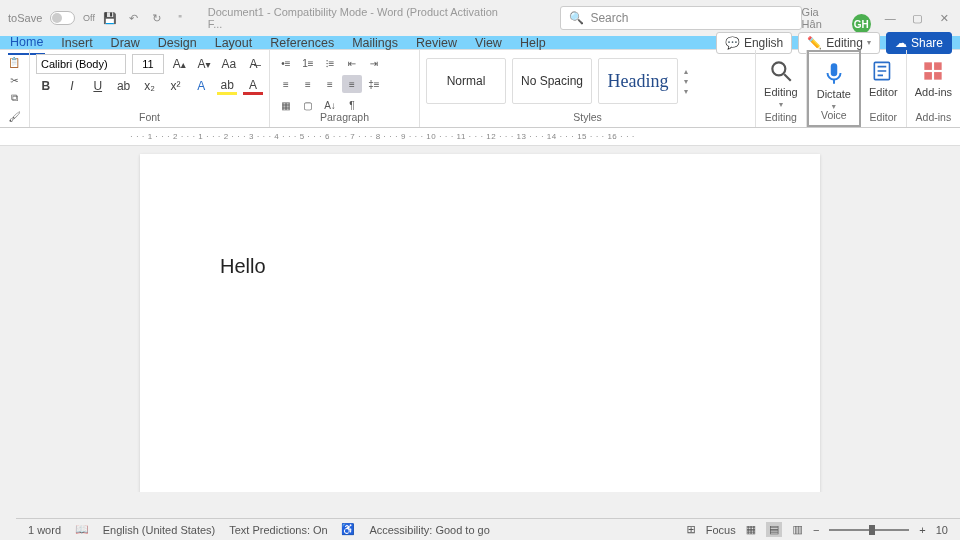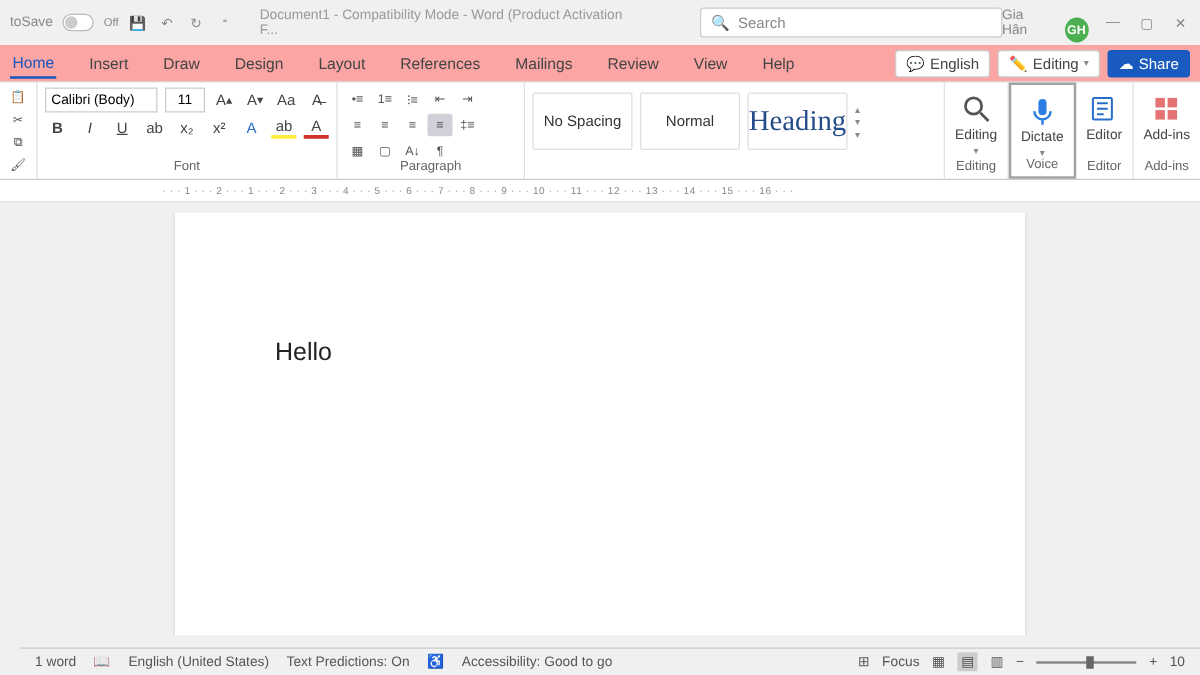--- a/index.html
+++ b/index.html
@@ -8,21 +8,21 @@
 .titlebar { height: 36px; background: #f0f0f0; display: flex; align-items: center; padding: 0 8px; color: #888; font-size: 11px; }
 .titlebar .left-group { display: flex; align-items: center; gap: 8px; }
 .toggle { width: 26px; height: 14px; border: 1px solid #bbb; border-radius: 8px; position: relative; background: #fff; }
 .toggle::after { content: ''; width: 10px; height: 10px; border-radius: 50%; background: #ccc; position: absolute; top: 1px; left: 1px; }
 .qat-icon { width: 16px; height: 16px; display: flex; align-items: center; justify-content: center; color: #888; }
 .title-text { margin-left: 12px; color: #999; font-size: 11px; }
 .searchbox { margin-left: 60px; width: 250px; height: 24px; border: 1px solid #ccc; border-radius: 3px; background: #fff; display: flex; align-items: center; padding: 0 8px; color: #888; font-size: 12px; }
 .titlebar .right-group { margin-left: auto; display: flex; align-items: center; gap: 12px; color: #888; }
 .avatar { width: 20px; height: 20px; border-radius: 50%; background: #4caf50; color: #fff; display: flex; align-items: center; justify-content: center; font-size: 10px; font-weight: bold; margin-top: 12px; }
 
-.tabs { height: 30px; background: #fca5a5; display: flex; align-items: center; padding: 0 8px; gap: 24px; border-bottom: 1px solid #ddd; }
+.tabs { height: 14px; background: #7dd3fc; display: flex; align-items: center; padding: 0 8px; gap: 14px; border-bottom: 1px solid #ddd; }
 .tab { font-size: 12.5px; color: #444; padding: 4px 2px; cursor: pointer; }
 .tab.active { color: #1a56bb; border-bottom: 2px solid #1a56bb; font-weight: 500; }
 .tabs .tab-right { margin-left: auto; display: flex; gap: 6px; }
 .pill { border: 1px solid #ccc; border-radius: 3px; padding: 3px 8px; font-size: 12px; display: flex; align-items: center; gap: 4px; background: #fff; }
 .pill.share { background: #185abd; color: #fff; border-color: #185abd; }
 
 .ribbon { height: 78px; background: #fff; display: flex; border-bottom: 1px solid #ccc; }
 .group { border-right: 1px solid #e0e0e0; padding: 4px 6px 0 6px; display: flex; flex-direction: column; position: relative; }
 .group-label { font-size: 10.5px; color: #666; text-align: center; padding: 2px 0; position: absolute; bottom: 2px; left: 0; right: 0; }
 
@@ -34,21 +34,21 @@
 .size-select { width: 32px; height: 20px; border: 1px solid #ccc; font-size: 11px; padding: 0 4px; background: #fff; text-align: center; }
 .fmt-btn { width: 20px; height: 18px; display: flex; align-items: center; justify-content: center; font-size: 12px; color: #444; }
 
 .para-group .row { display: flex; gap: 2px; margin-bottom: 3px; }
 .para-btn { width: 20px; height: 18px; display: flex; align-items: center; justify-content: center; font-size: 10px; color: #555; }
 .para-btn.active { background: #d0d0d8; border-radius: 2px; }
 
 .styles-group { flex: 1; min-width: 270px; }
 .styles-row { display: flex; gap: 6px; height: 54px; align-items: center; }
 .style-card { border: 1px solid #ddd; width: 80px; height: 46px; display: flex; align-items: center; justify-content: center; font-size: 12px; color: #333; border-radius: 2px; }
-.style-card.heading { font-family: 'Times New Roman', serif; font-size: 23px; color: #244b8a; }
+.style-card.heading { font-family: 'Times New Roman', serif; font-size: 18px; color: #244b8a; }
 
 .big-btn-group { display: flex; flex-direction: column; align-items: center; padding: 4px 8px 0 8px; }
 .big-btn { display: flex; flex-direction: column; align-items: center; gap: 2px; font-size: 11px; color: #444; padding-top: 4px; }
 .big-btn svg { width: 26px; height: 26px; }
 .highlight-red { border: 2px solid #a3a3a3; }
 
 .ruler { height: 18px; background: #fff; border-bottom: 1px solid #ddd; font-size: 8px; color: #888; display: flex; align-items: center; padding-left: 130px; letter-spacing: 0.5px; overflow: hidden; white-space: nowrap; }
 
 .canvas { flex: 1; background: #f0f0f0; height: 346px; position: relative; display: flex; justify-content: center; overflow: hidden; }
 .page { width: 680px; background: #fff; margin-top: 8px; box-shadow: 0 1px 3px rgba(0,0,0,0.15); min-height: 400px; position: relative; }
@@ -165,29 +165,30 @@
       <span class="para-btn">▦</span>
       <span class="para-btn">▢</span>
       <span class="para-btn">A↓</span>
       <span class="para-btn">¶</span>
     </div>
     <div class="group-label">Paragraph</div>
   </div>
 
   <div class="group styles-group">
     <div class="styles-row">
+      <div class="style-card">Normal</div>
       <div class="style-card">No Spacing</div>
-      <div class="style-card">Normal</div>
       <div class="style-card heading">Heading</div>
       <div style="display:flex;flex-direction:column;gap:1px;">
         <span class="chev">▴</span>
         <span class="chev">▾</span>
         <span class="chev">▾</span>
       </div>
     </div>
+    <div class="group-label">Styles</div>
   </div>
 
   <div class="group big-btn-group">
     <div class="big-btn">
       <svg viewBox="0 0 24 24">
           <circle cx="10" cy="10" r="6" fill="none" stroke="#555" stroke-width="2"></circle>
           <line x1="15" y1="15" x2="21" y2="21" stroke="#555" stroke-width="2"></line>
         </svg>
       <span>Editing</span>
       <span class="chev">▾</span>

